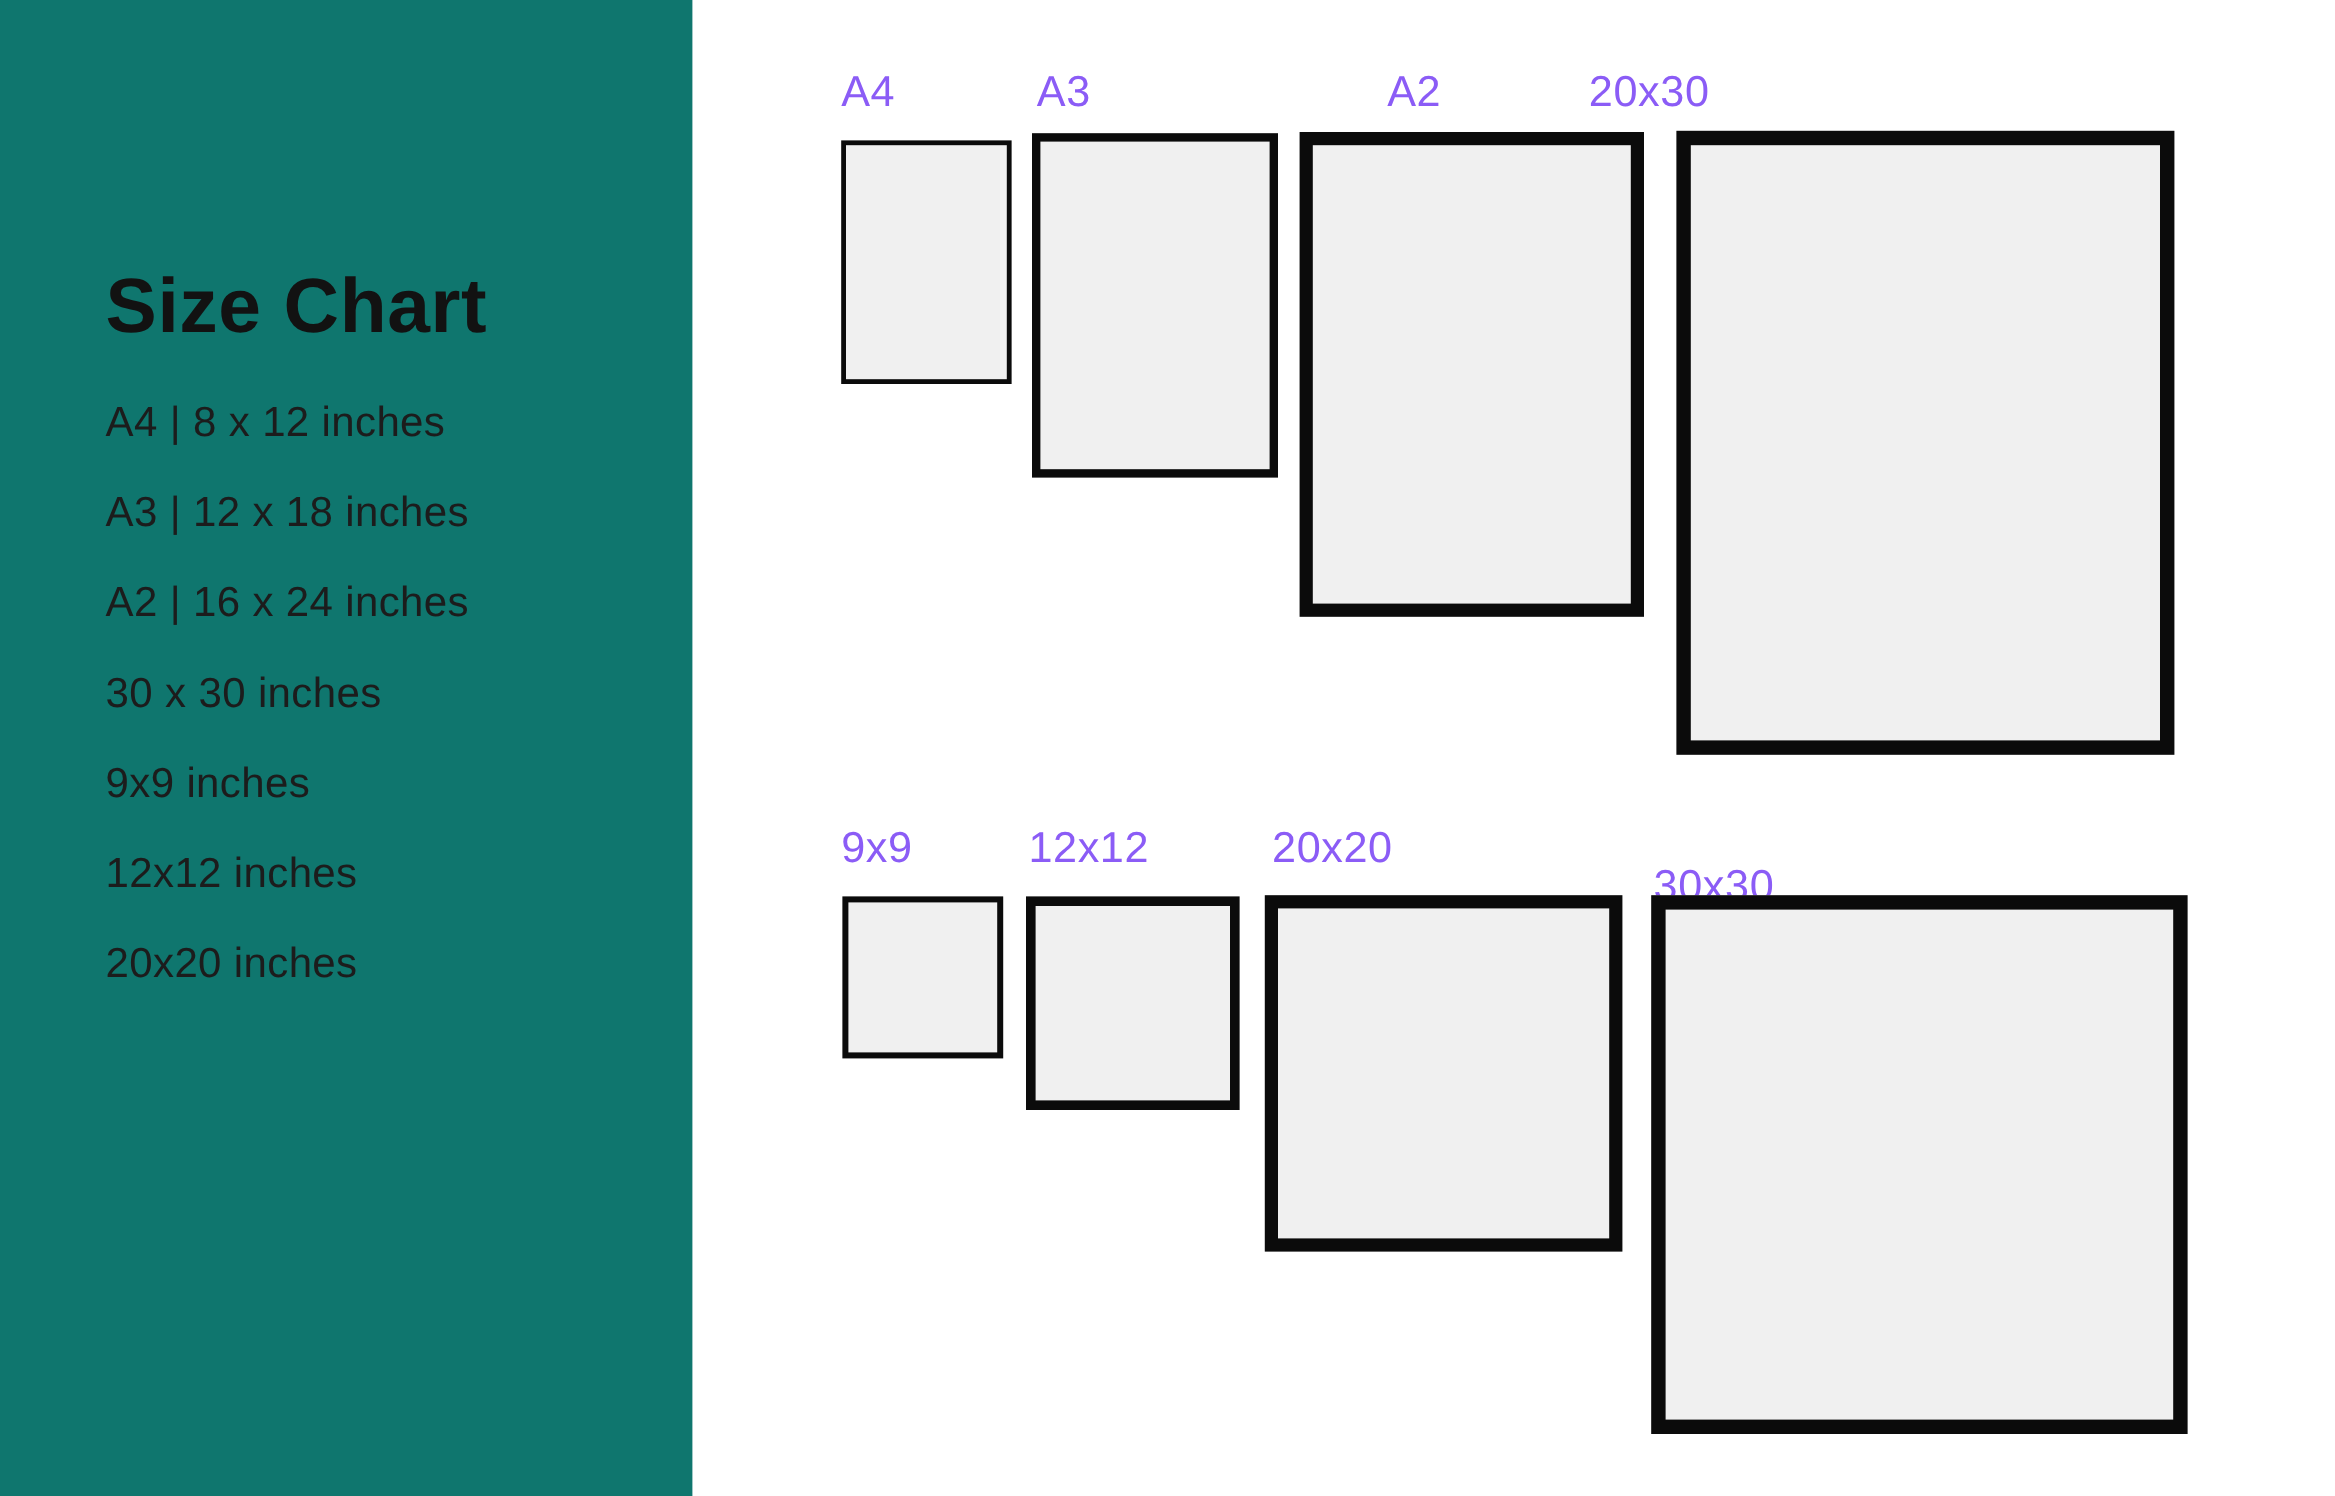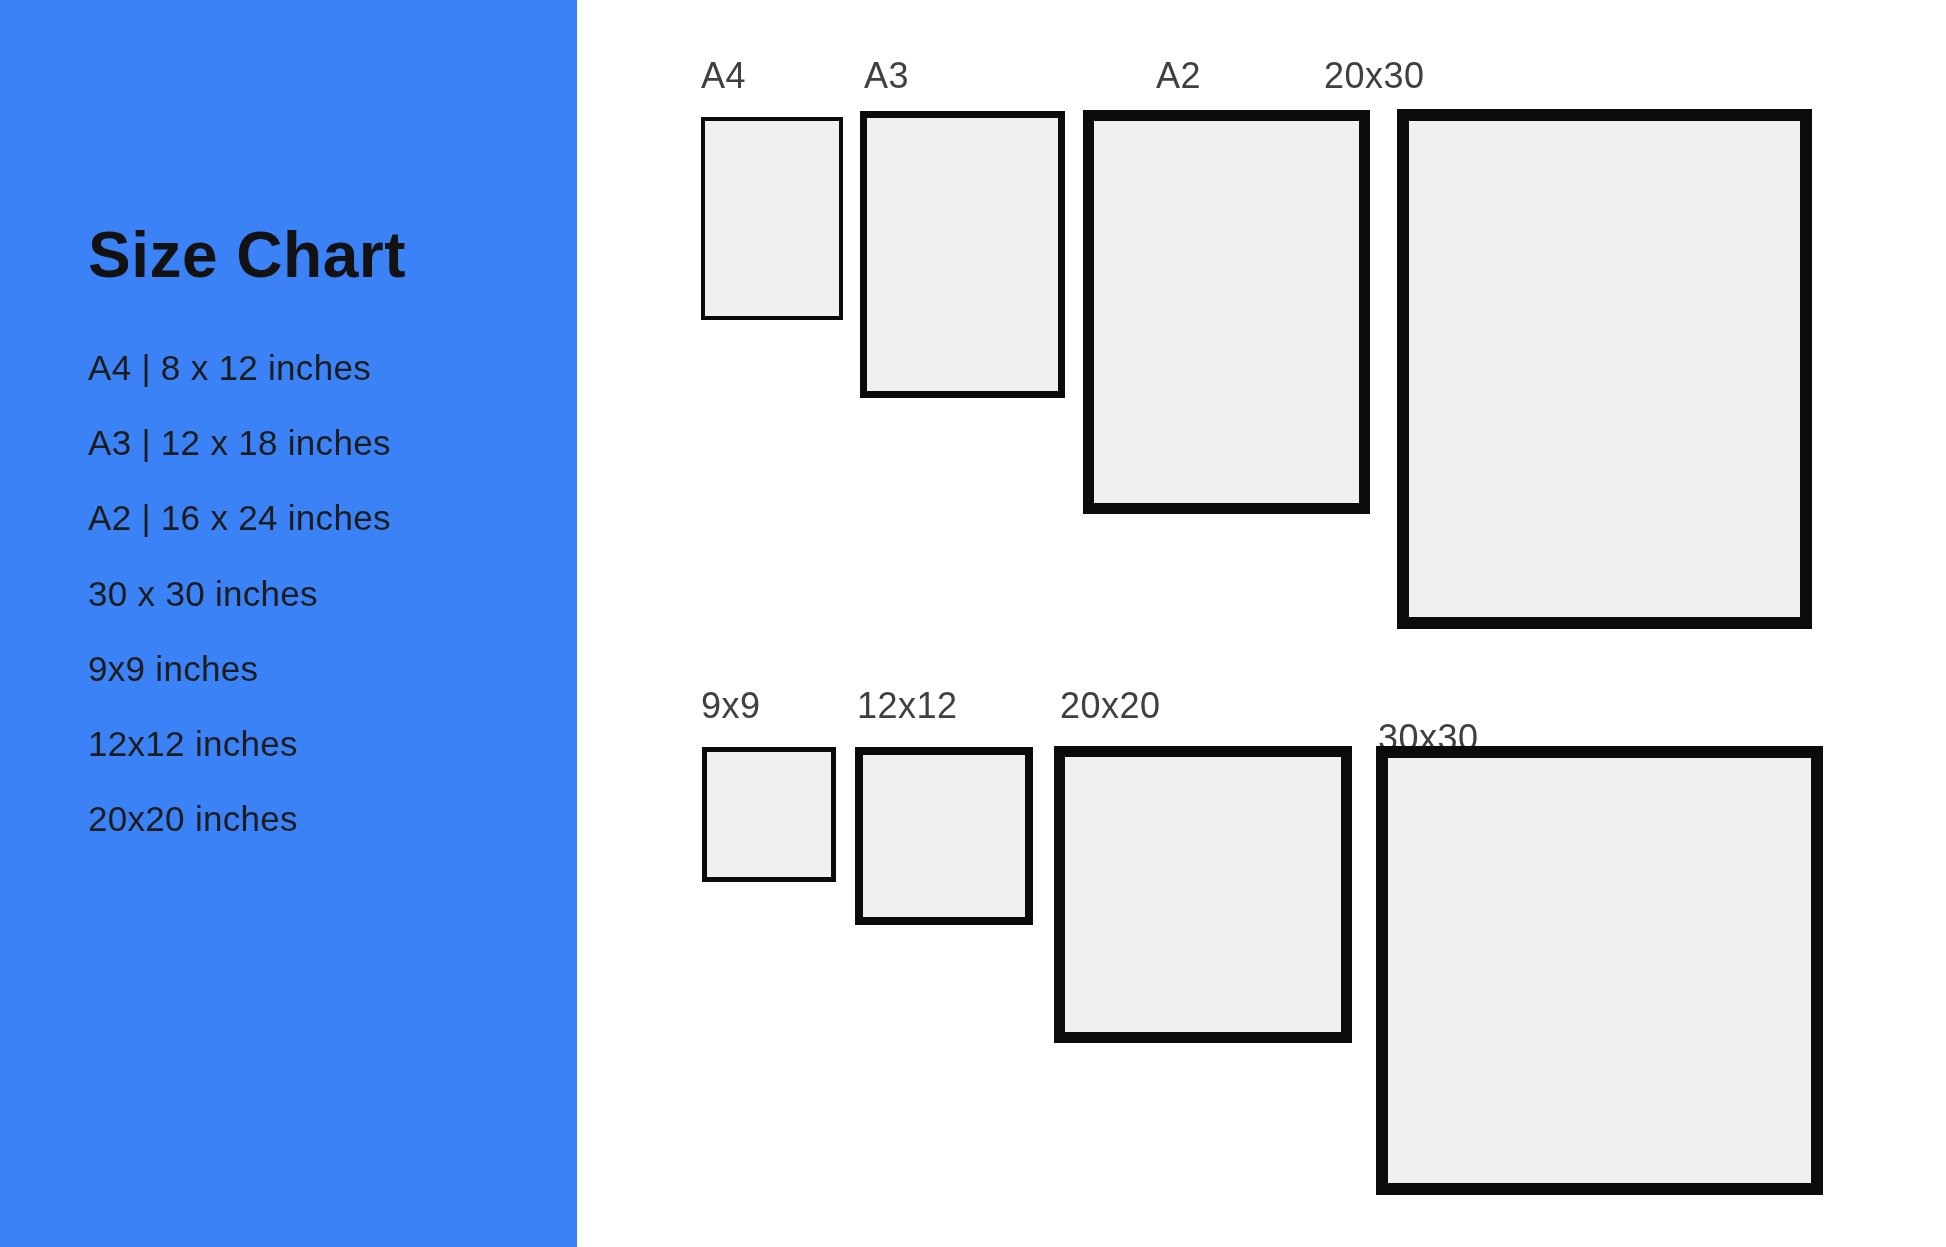--- a/index.html
+++ b/index.html
@@ -15,34 +15,34 @@
     overflow: hidden;
     font-family: "Liberation Sans", "DejaVu Sans", sans-serif;
     color: #161616;
   }
 
   
   .panel {
     position: absolute;
     left: 0; top: 0;
     width: 577px; height: 1247px;
-    background: #3b82f6;
+    background: #0f766e;
   }
   .panel-title {
     position: absolute;
     left: 88px; top: 218px;
     font-size: 64px;
     font-weight: 800;
     letter-spacing: 0.5px;
     color: #121212;
     white-space: nowrap;
   }
   .size-list {
     position: absolute;
-    left: 88px; top: 330px;
+    left: 88px; top: 314px;
     margin: 0; padding: 0;
     list-style: none;
   }
   .size-list li {
     height: 75.3px;
     display: flex;
     align-items: center;
     font-size: 35px;
     font-weight: 400;
     letter-spacing: 0.3px;
@@ -53,21 +53,21 @@
   
   .canvas {
     position: absolute;
     inset: 0;
   }
   .frame-label {
     position: absolute;
     font-size: 36px;
     font-weight: 400;
     letter-spacing: 0.5px;
-    color: #404040;
+    color: #8b5cf6;
     line-height: 36px;
     white-space: nowrap;
   }
   .frame-box {
     position: absolute;
     box-sizing: border-box;
     background: #f0f0f0;
     border-style: solid;
     border-color: #0b0b0b;
   }

